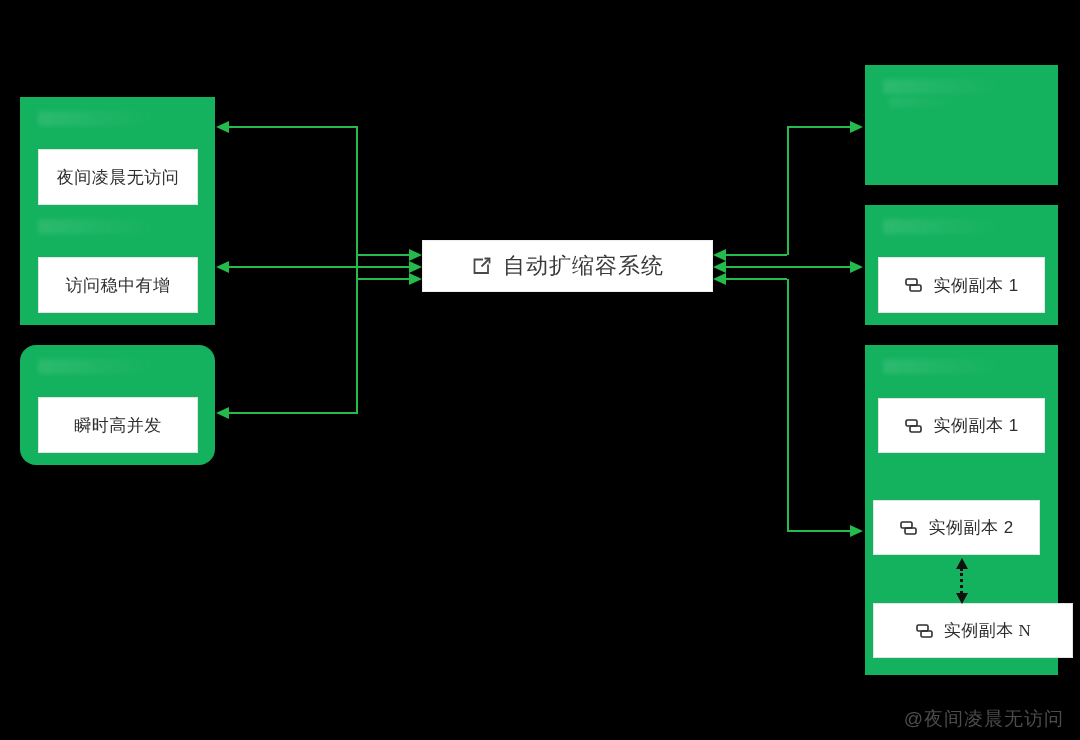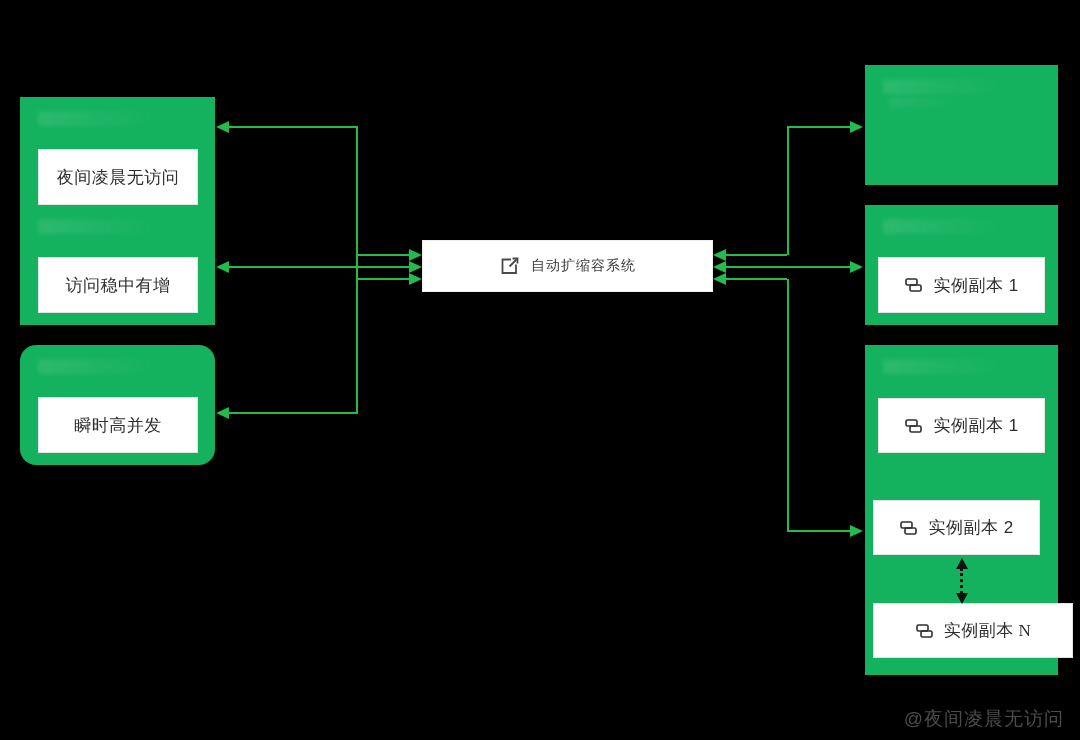--- a/index.html
+++ b/index.html
@@ -20,21 +20,21 @@
 
   
   .chip{position:absolute;background:#ffffff;border:1px solid #e3e3e3;
         display:flex;align-items:center;justify-content:center;gap:9px;
         font-size:17px;color:var(--ink);letter-spacing:.5px;}
   .chip svg{flex:0 0 auto;}
 
   
   .center-box{position:absolute;left:422px;top:240px;width:291px;height:52px;background:#ffffff;
         display:flex;align-items:center;justify-content:center;gap:10px;
-        font-size:14px;color:#3a3a3a;letter-spacing:1px;box-shadow:0 0 0 1px #ededed inset;}
+        font-size:22px;color:#3a3a3a;letter-spacing:1px;box-shadow:0 0 0 1px #ededed inset;}
 
   
   .hline,.vline{position:absolute;background:var(--line);}
   .hline{height:2px;} .vline{width:2px;}
 
   
   .ah{position:absolute;width:0;height:0;}
   .ah-left{border-top:6px solid transparent;border-bottom:6px solid transparent;border-right:13px solid var(--line);}
   .ah-right{border-top:6px solid transparent;border-bottom:6px solid transparent;border-left:13px solid var(--line);}
 

